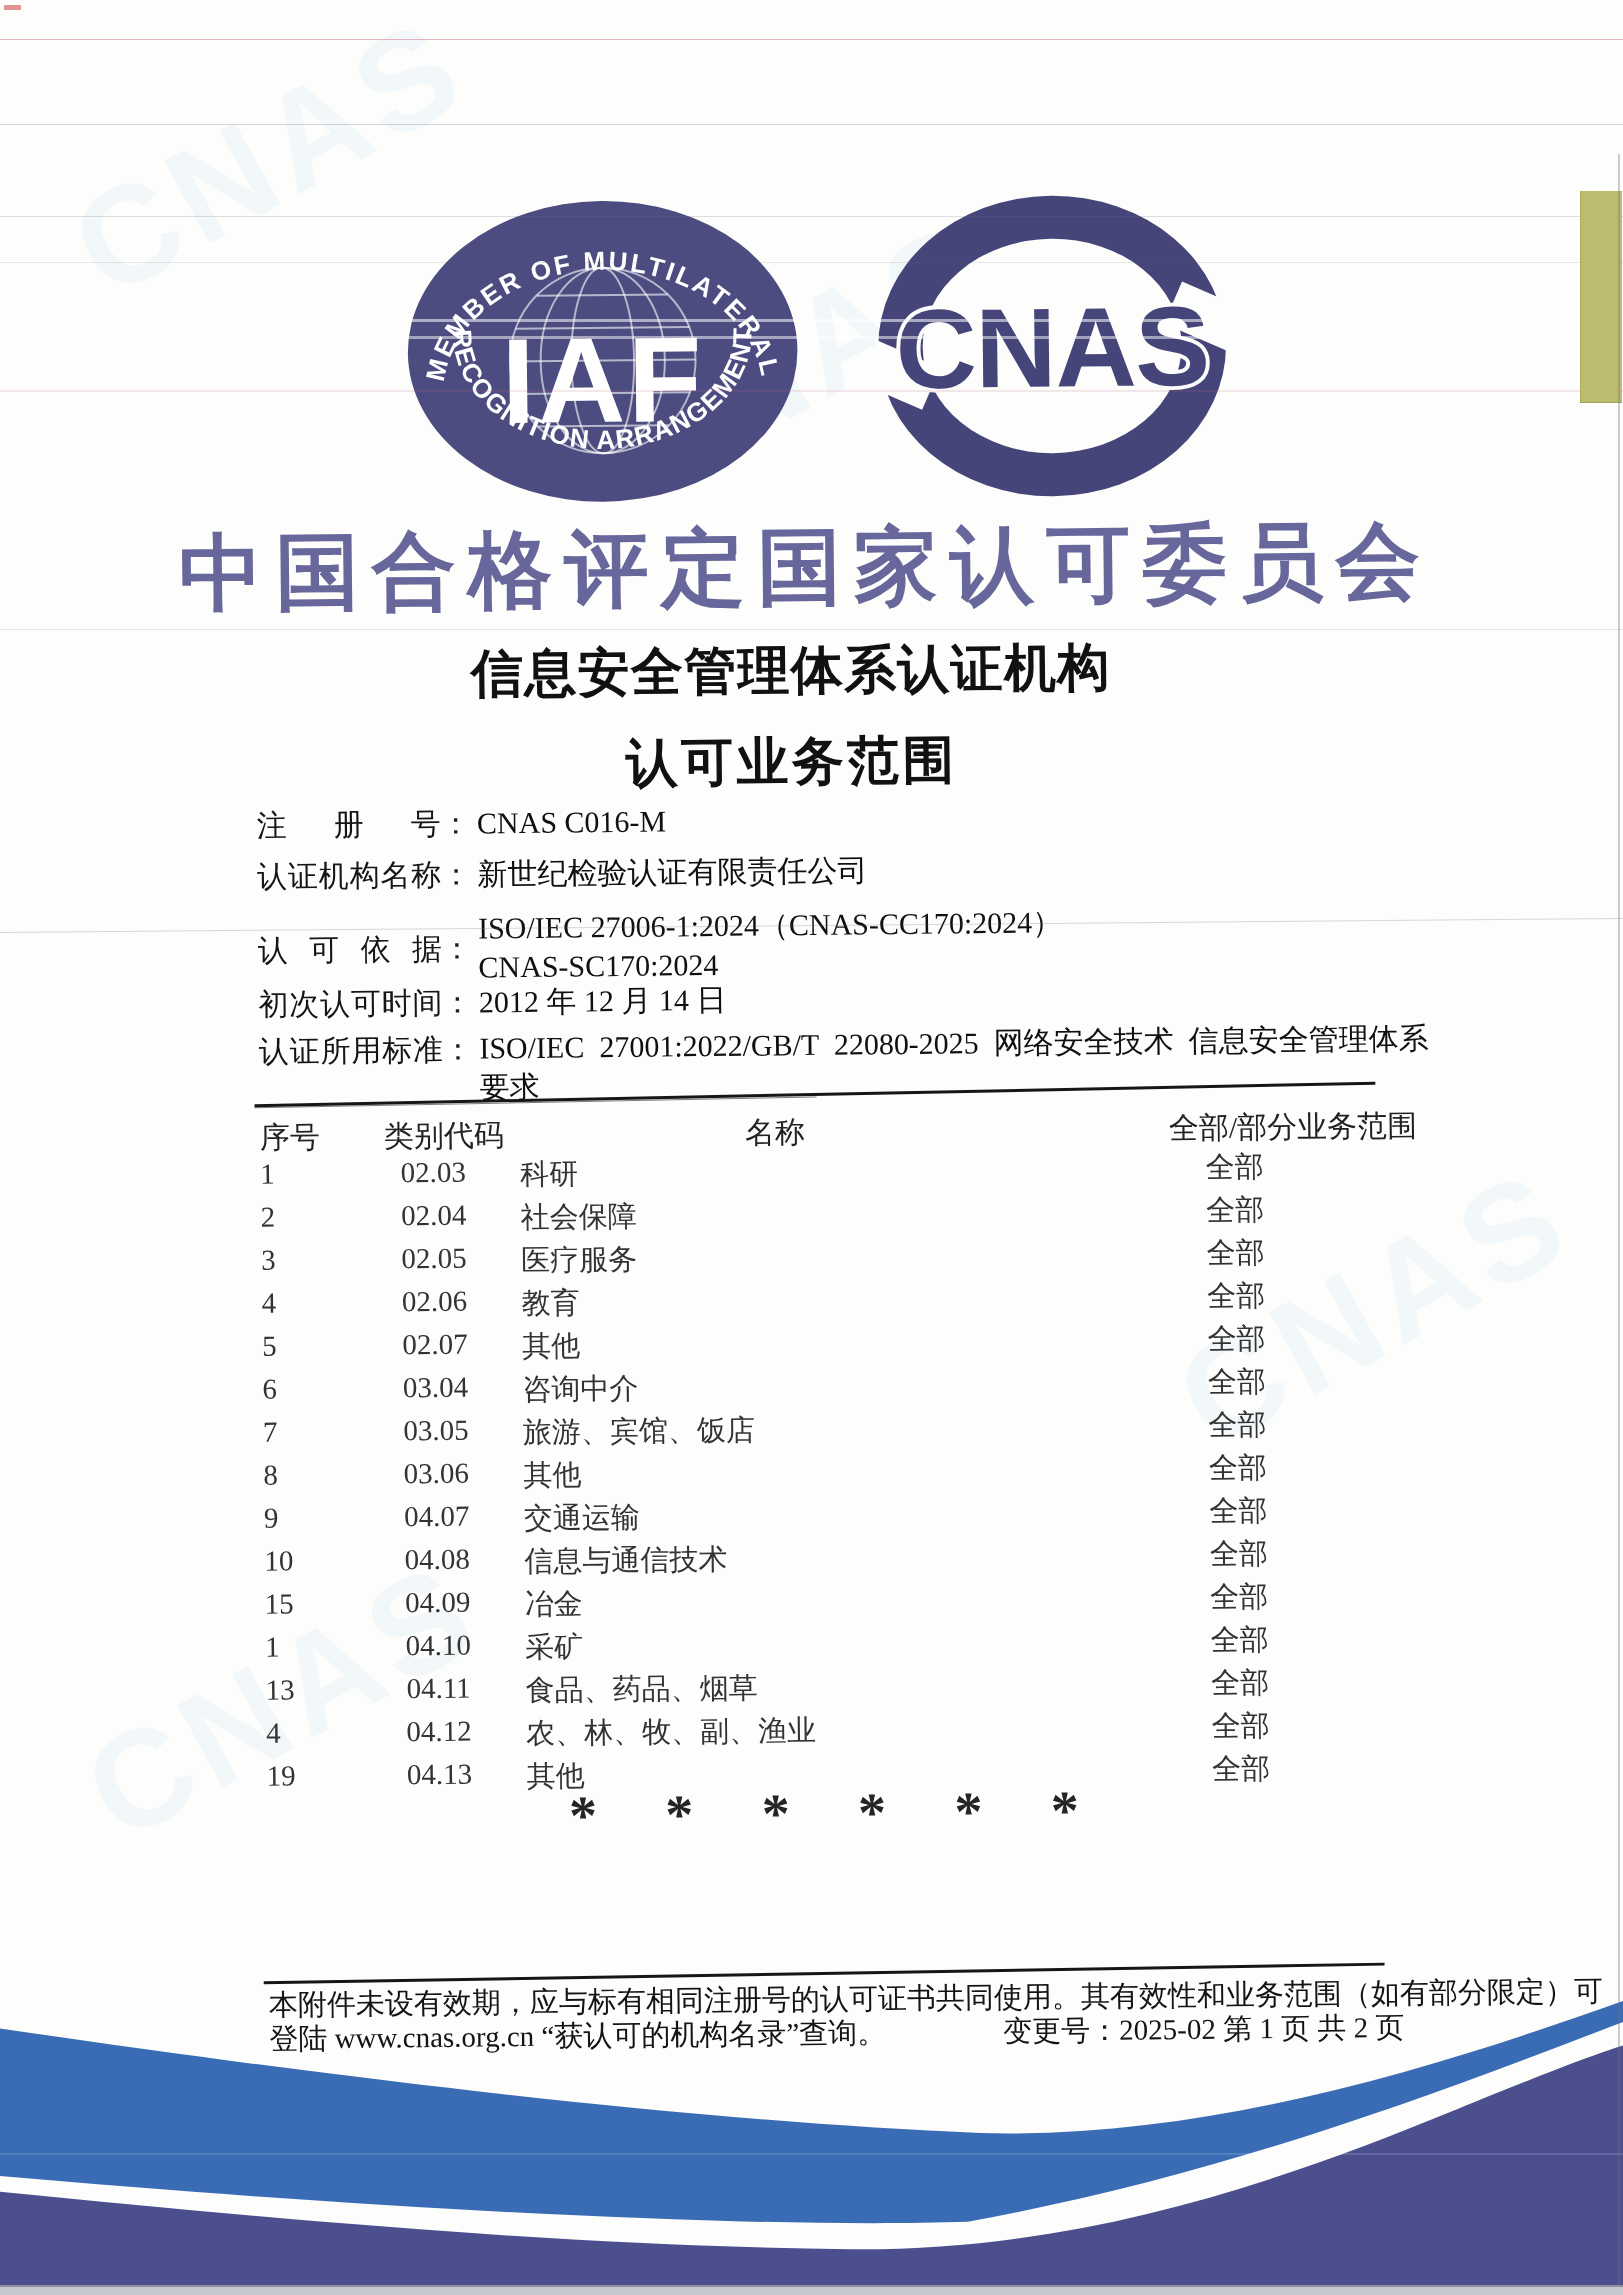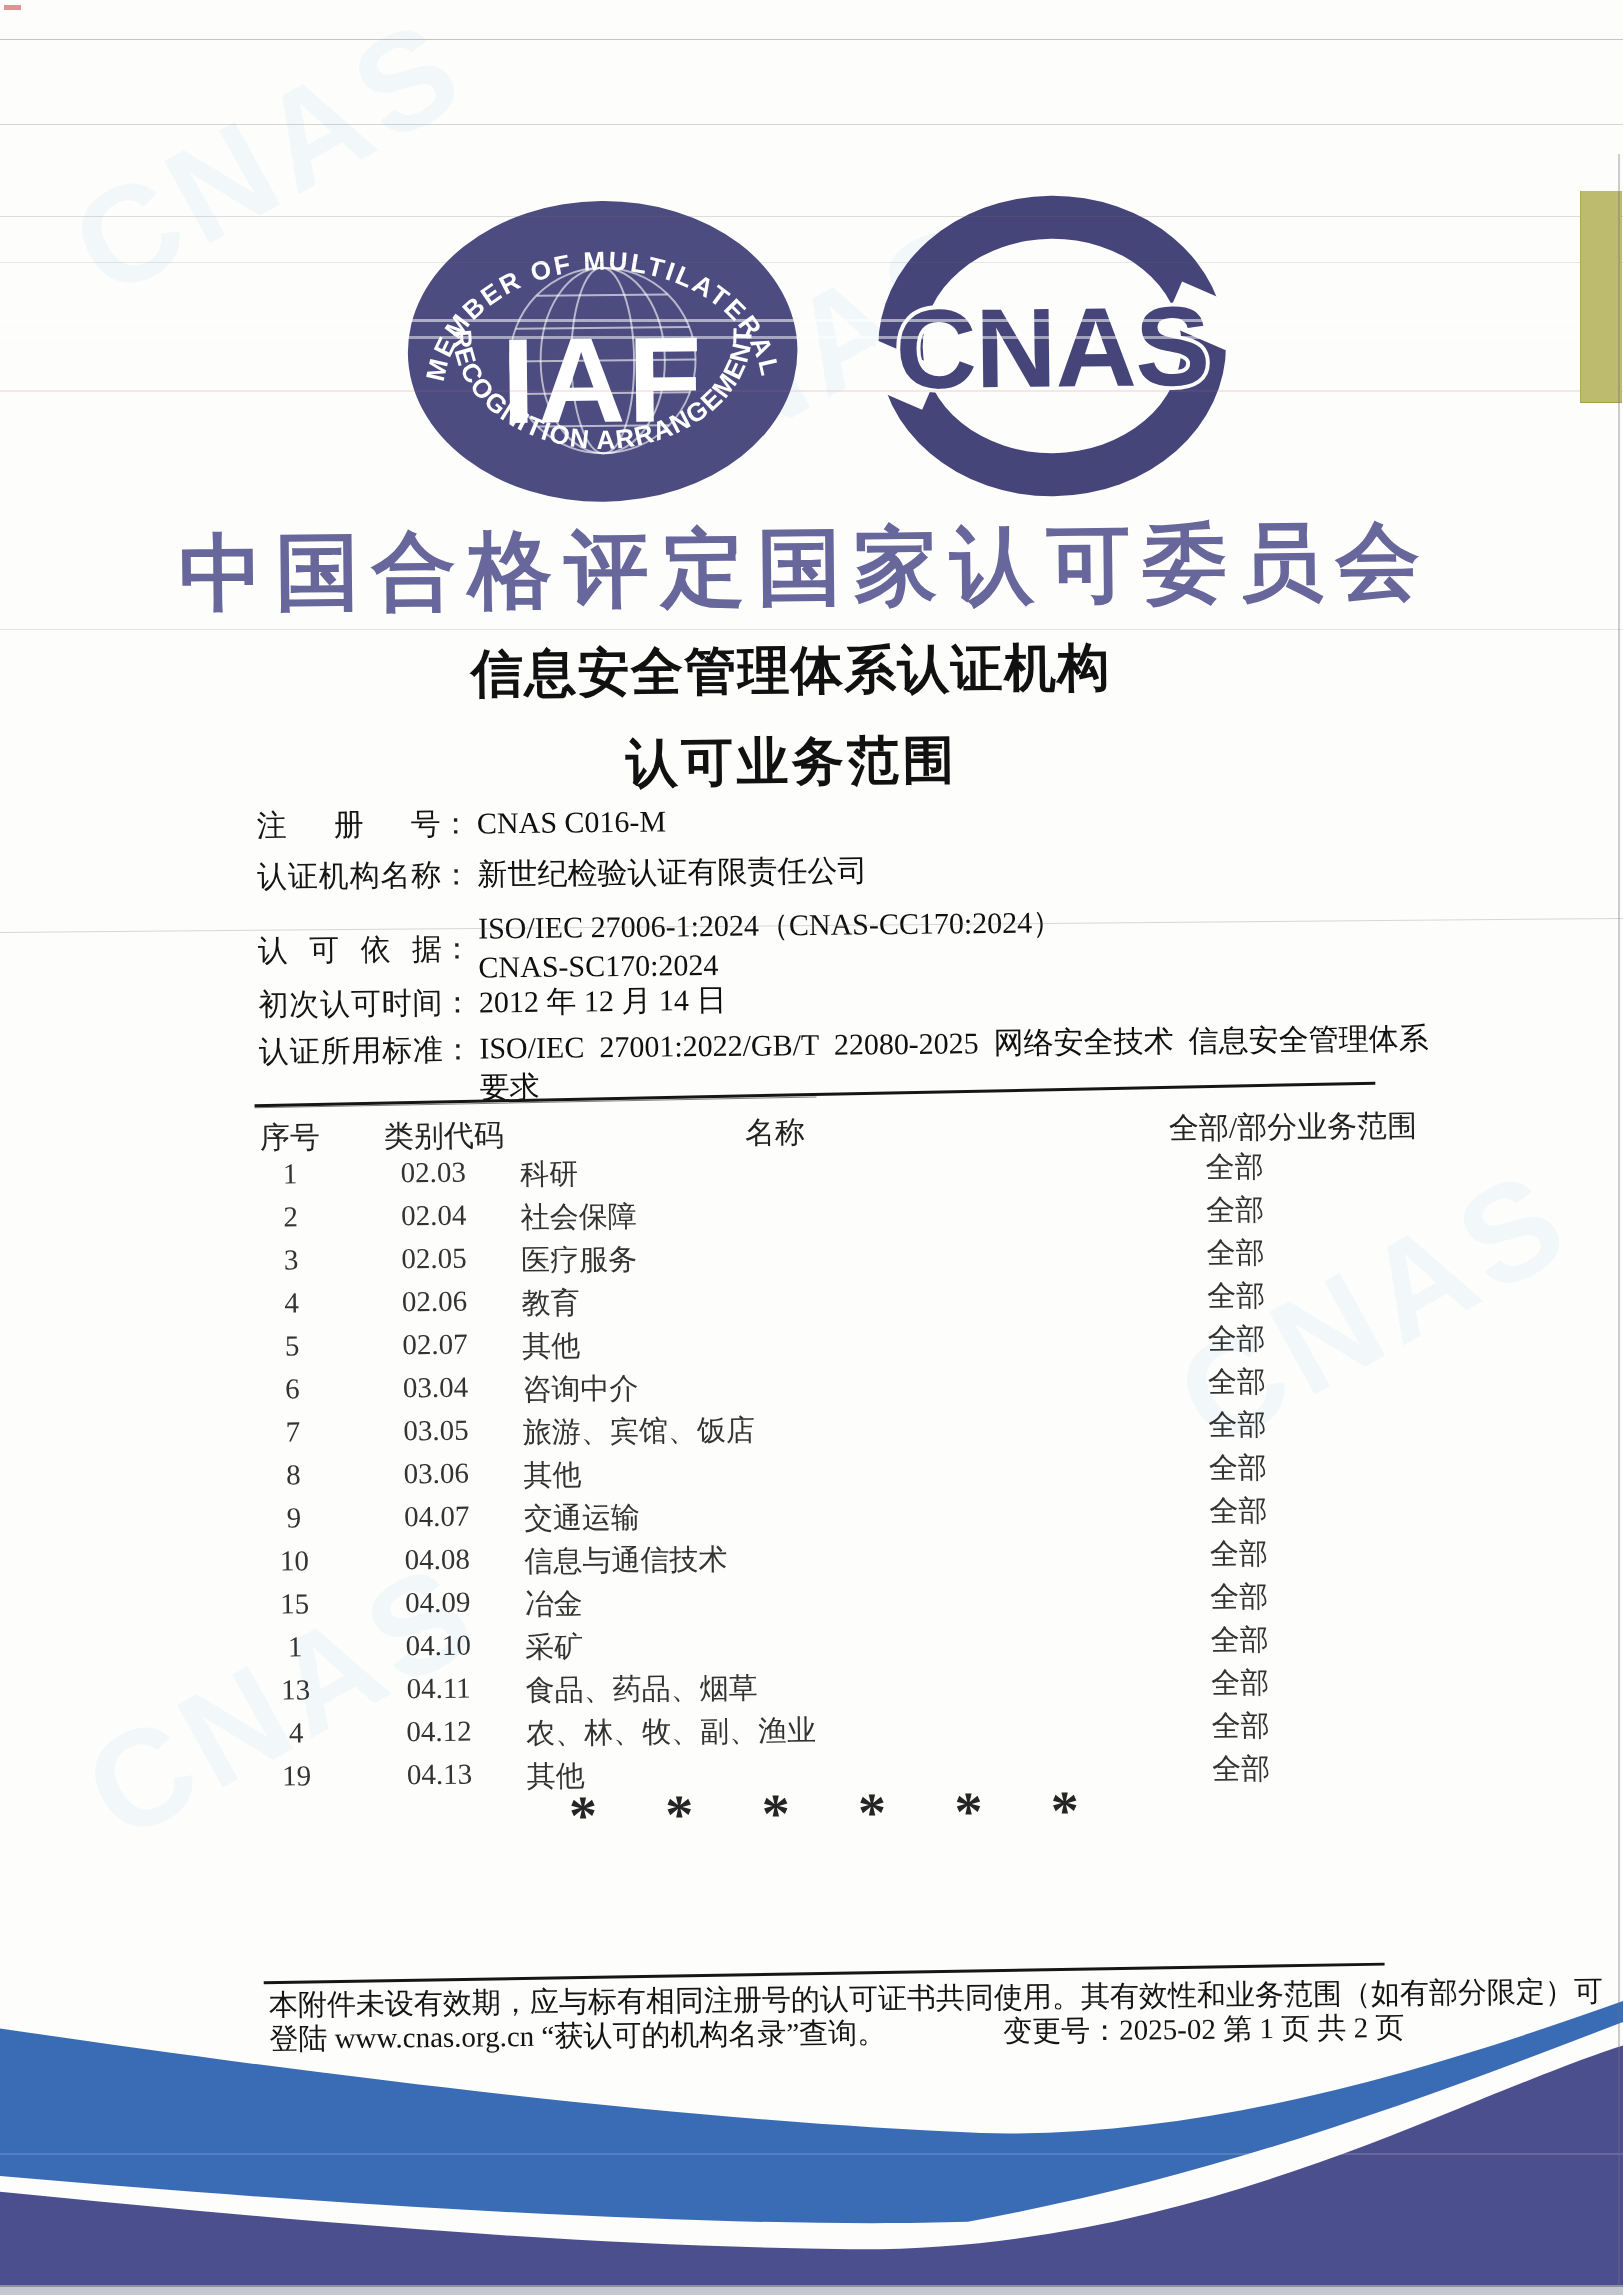--- a/index.html
+++ b/index.html
@@ -37,21 +37,21 @@
   
   .rule{position:absolute;background:#161616;}
   #rule-table{left:255px;top:1093px;width:1121px;height:3.3px;transform:rotate(-0.55deg);}
   #rule-table2{left:255px;top:1099px;width:562px;height:1.3px;opacity:.55;transform:rotate(-0.5deg);}
   #rule-footer{left:255px;top:1972px;width:1121px;height:2.6px;transform:rotate(-0.35deg);}
   
   #thead{position:absolute;left:260px;top:1112px;width:1116px;height:39px;font-size:30px;color:#222;}
   #tbody{position:absolute;left:260px;top:1152px;width:1116px;}
   .trow{position:relative;height:43px;font-size:29px;color:#333;}
   .cell{position:absolute;white-space:nowrap;}
-  .c-no{left:0;width:60px;text-align:center;}
+  .c-no{left:0;width:60px;}
   .c-code{left:124px;width:98px;text-align:center;}
   .c-name{left:260px;}
   .c-scope{left:909px;width:131px;text-align:center;}
   .h-name{left:456px;width:118px;text-align:center;}
   
   #asterisks{position:absolute;left:562px;top:1774px;width:510px;display:flex;justify-content:space-between;
     font-size:56px;font-weight:bold;color:#252525;}
   #asterisks span{line-height:78px;}
   
   .foot{font-size:29px;color:#141414;white-space:nowrap;}

